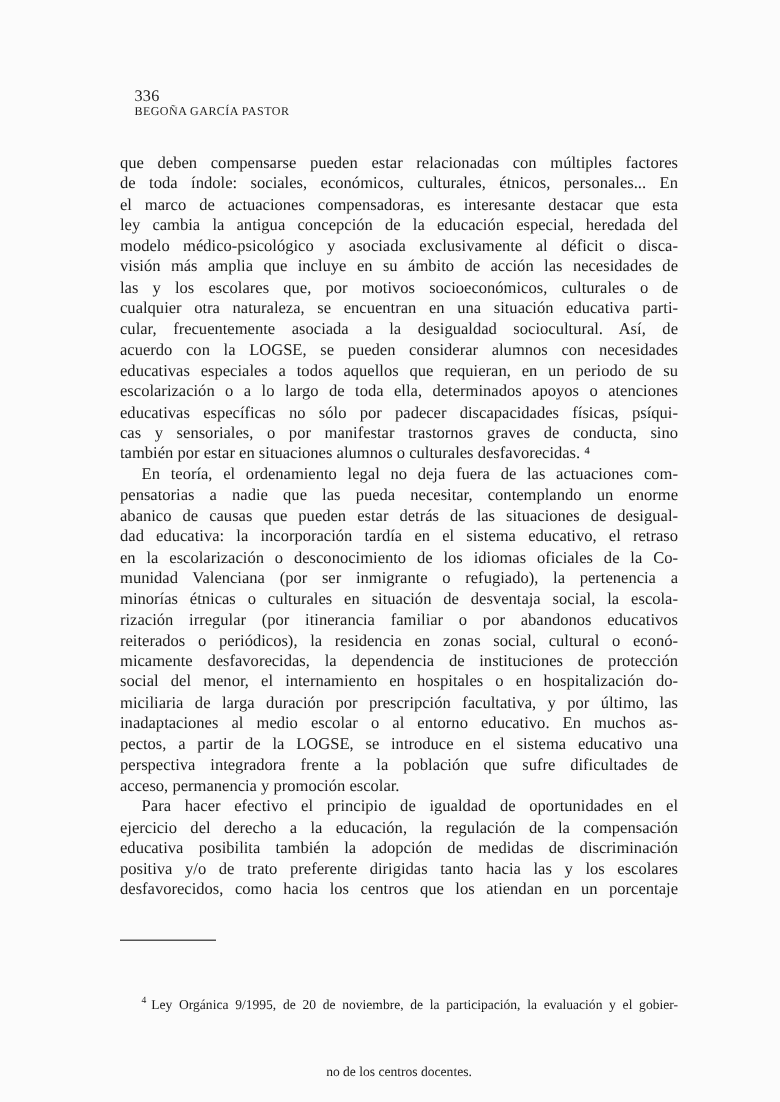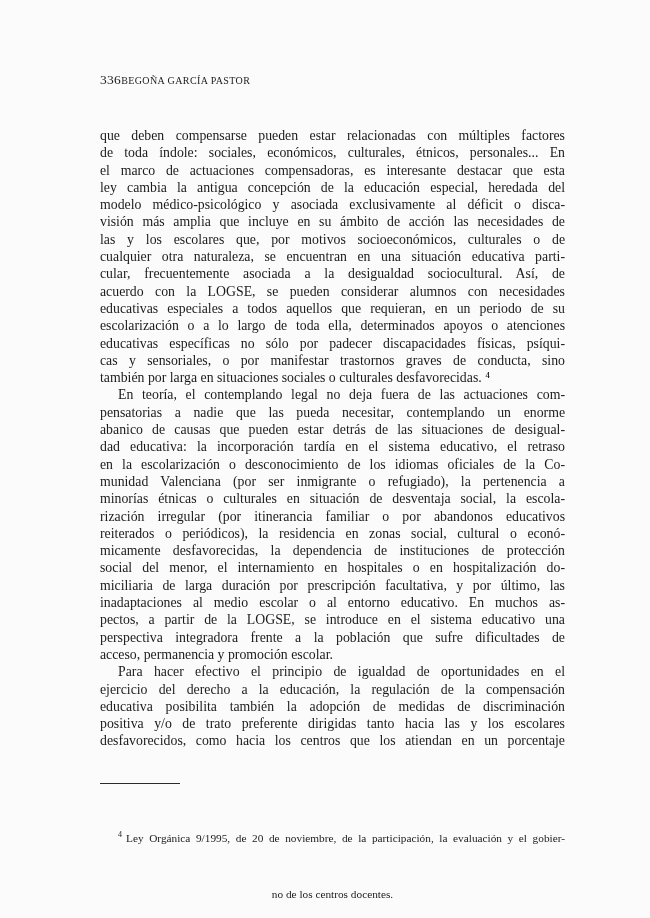--- a/index.html
+++ b/index.html
@@ -11,26 +11,27 @@
     position: relative;
     width: 650px;
     height: 918px;
     background: #fbfbfb;
     font-family: "Liberation Serif", "DejaVu Serif", serif;
     color: #1b1b1b;
     overflow: hidden;
   }
   .header {
     position: absolute;
-    left: 100px;
+    left: 112px;
     width: 465px;
     top: 72px;
     display: flex;
     justify-content: flex-start;
     align-items: baseline;
+    flex-direction: column;
   }
   .page-number {
     font-size: 13.5px;
     letter-spacing: 0.3px;
   }
   .running-head {
     font-size: 10px;
     letter-spacing: 0.4px;
   }
   .body-text {
@@ -109,24 +110,24 @@
         <div class="line">modelo médico-psicológico y asociada exclusivamente al déficit o disca-</div>
         <div class="line">visión más amplia que incluye en su ámbito de acción las necesidades de</div>
         <div class="line">las y los escolares que, por motivos socioeconómicos, culturales o de</div>
         <div class="line">cualquier otra naturaleza, se encuentran en una situación educativa parti-</div>
         <div class="line">cular, frecuentemente asociada a la desigualdad sociocultural. Así, de</div>
         <div class="line">acuerdo con la LOGSE, se pueden considerar alumnos con necesidades</div>
         <div class="line">educativas especiales a todos aquellos que requieran, en un periodo de su</div>
         <div class="line">escolarización o a lo largo de toda ella, determinados apoyos o atenciones</div>
         <div class="line">educativas específicas no sólo por padecer discapacidades físicas, psíqui-</div>
         <div class="line">cas y sensoriales, o por manifestar trastornos graves de conducta, sino</div>
-        <div class="line">también por larga en situaciones sociales o culturales desfavorecidas. ⁴</div>
+        <div class="line">también por estar en situaciones alumnos o culturales desfavorecidas. ⁴</div>
       </div>
     <div class="para indent ends">
-        <div class="line">En teoría, el contemplando legal no deja fuera de las actuaciones com-</div>
+        <div class="line">En teoría, el ordenamiento legal no deja fuera de las actuaciones com-</div>
         <div class="line">pensatorias a nadie que las pueda necesitar, contemplando un enorme</div>
         <div class="line">abanico de causas que pueden estar detrás de las situaciones de desigual-</div>
         <div class="line">dad educativa: la incorporación tardía en el sistema educativo, el retraso</div>
         <div class="line">en la escolarización o desconocimiento de los idiomas oficiales de la Co-</div>
         <div class="line">munidad Valenciana (por ser inmigrante o refugiado), la pertenencia a</div>
         <div class="line">minorías étnicas o culturales en situación de desventaja social, la escola-</div>
         <div class="line">rización irregular (por itinerancia familiar o por abandonos educativos</div>
         <div class="line">reiterados o periódicos), la residencia en zonas social, cultural o econó-</div>
         <div class="line">micamente desfavorecidas, la dependencia de instituciones de protección</div>
         <div class="line">social del menor, el internamiento en hospitales o en hospitalización do-</div>

